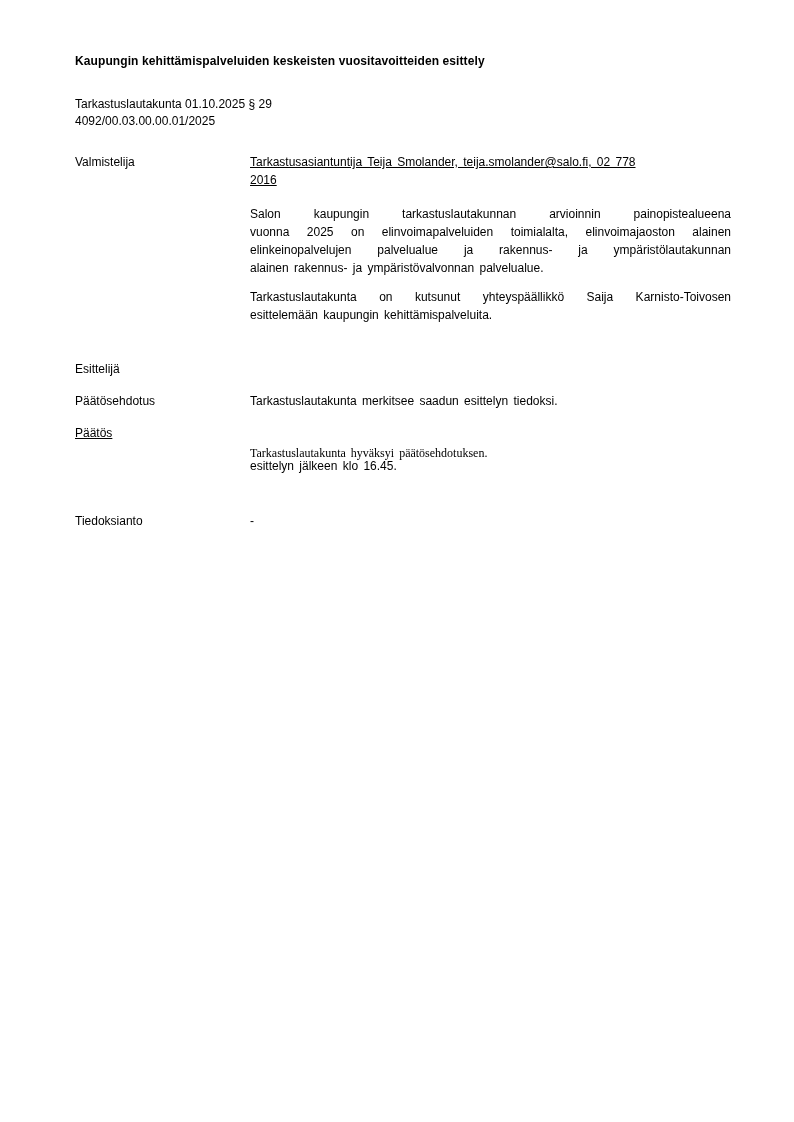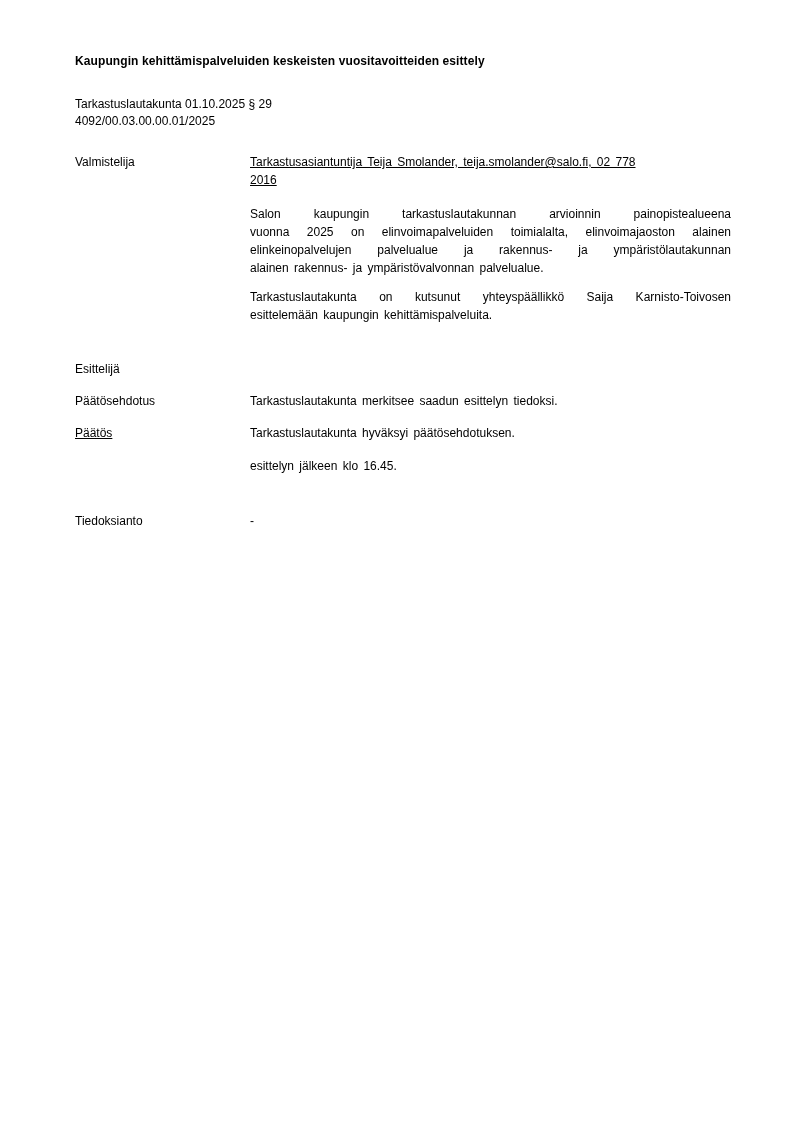--- a/index.html
+++ b/index.html
@@ -78,21 +78,21 @@
     <div class="j">Tarkastuslautakunta on kutsunut yhteyspäällikkö Saija Karnisto-Toivosen</div>
     <div>esittelemään kaupungin kehittämispalveluita.</div>
   </div>
 
   <div class="abs label" style="top:360px;">Esittelijä</div>
 
   <div class="abs label" style="top:392px;">Päätösehdotus</div>
   <div class="abs val nowrap" style="top:392px;">Tarkastuslautakunta merkitsee saadun esittelyn tiedoksi.</div>
 
   <div class="abs label" style="top:424px;text-decoration:underline;">Päätös</div>
-  <div class="abs val nowrap" style="top:424px;">Tarkastuslautakunta hyväksyi päätösehdotuksen.</div>
+  <div class="abs val nowrap" style="top:444px;font-family:Liberation Serif, serif;">Tarkastuslautakunta hyväksyi päätösehdotuksen.</div>
 
   <div class="abs val" style="top:457px;">
     <div>esittelyn jälkeen klo 16.45.</div>
   </div>
 
   <div class="abs label" style="top:512px;">Tiedoksianto</div>
   <div class="abs val nowrap" style="top:512px;">-</div>
 
 </div>
 

